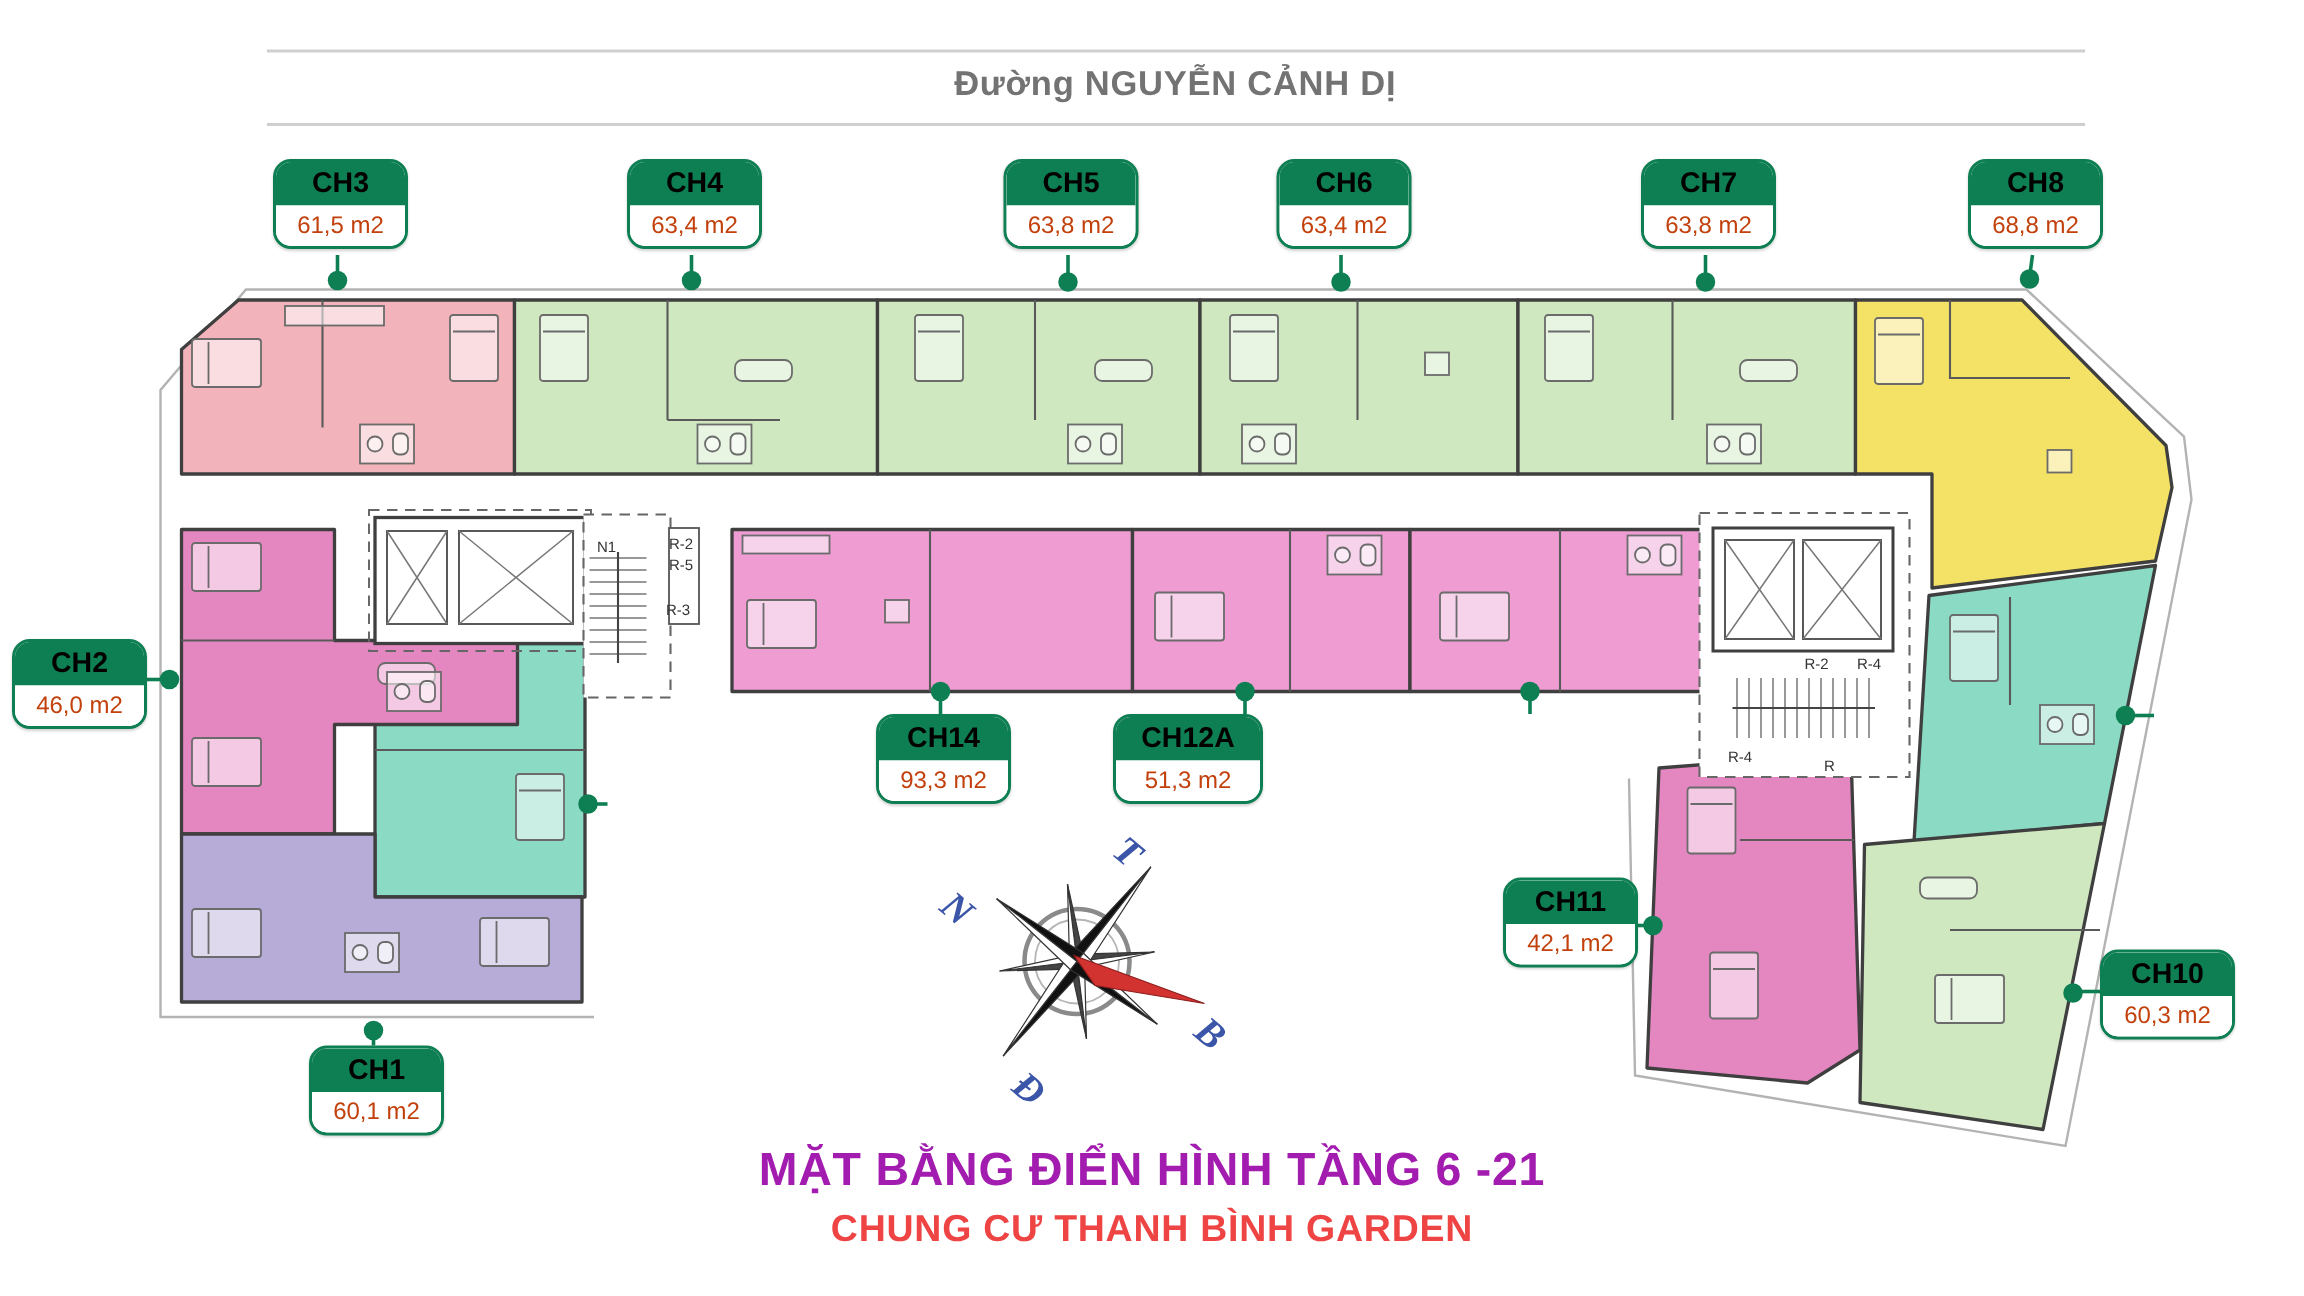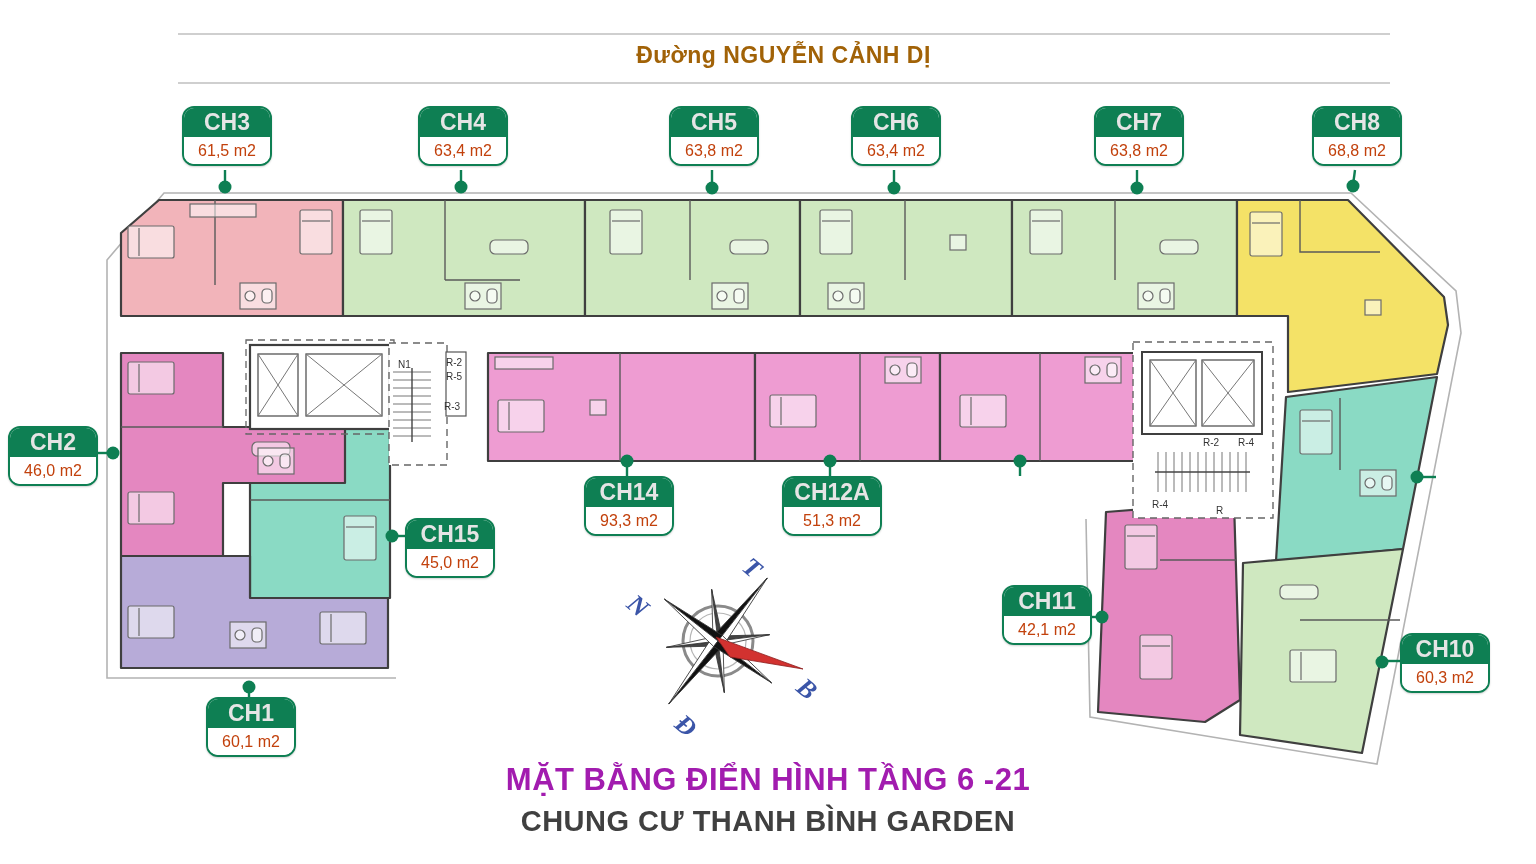--- a/index.html
+++ b/index.html
@@ -1,30 +1,30 @@
 <!DOCTYPE html>
 <html><head>
 <meta charset="utf-8">
 <style>
   html,body{margin:0;padding:0;background:#fff;}
   .stage{position:relative;width:1536px;height:864px;background:#ffffff;overflow:hidden;
          font-family:"Liberation Sans", sans-serif;}
   .street-line{position:absolute;left:178px;width:1212px;border-top:2px solid #cfcfcf;}
   .street-name{position:absolute;left:0;right:0;top:42px;text-align:center;
-               font-size:23px;font-weight:600;color:#a16207;letter-spacing:.5px;padding-left:31px;}
+               font-size:23px;font-weight:600;color:#737373;letter-spacing:.5px;padding-left:31px;}
   .plan-svg{position:absolute;left:0;top:0;}
   .badge{position:absolute;width:86px;border:2px solid #0e7f53;border-radius:12px;
          background:#fff;overflow:hidden;text-align:center;box-shadow:0 1px 2px rgba(0,0,0,.18);}
-  .badge .head{background:#0e7f53;color:#e5e5e5;font-weight:700;font-size:23px;line-height:29px;}
+  .badge .head{background:#0e7f53;color:#000000;font-weight:700;font-size:19px;line-height:29px;}
   .badge .area{font-size:16px;color:#c2410c;line-height:27px;background:#fff;}
   .badge.wide{width:96px;}
   .title-main{position:absolute;left:0;right:0;top:762px;text-align:center;
               font-size:31px;font-weight:700;color:#a21caf;letter-spacing:.5px;}
   .title-sub{position:absolute;left:0;right:0;top:805px;text-align:center;
-             font-size:29px;font-weight:700;color:#404040;letter-spacing:.5px;}
+             font-size:25px;font-weight:700;color:#ef4444;letter-spacing:.5px;}
   svg text.core-label{font-family:"Liberation Sans",sans-serif;font-size:10px;fill:#333;}
   svg text.compass-letter{font-family:"Liberation Serif",serif;font-size:26px;
                           font-weight:700;font-style:italic;fill:#3b55a8;text-anchor:middle;}
 </style>
 </head>
 <body>
 
 <div class="stage">
 
   <div class="street-line" style="top:33px"></div>
@@ -258,29 +258,25 @@
     <div class="area">63,8 m2</div>
   </div>
   <div class="badge" style="left:1312px;top:106px">
     <div class="head">CH8</div>
     <div class="area">68,8 m2</div>
   </div>
   <div class="badge" style="left:8px;top:426px">
     <div class="head">CH2</div>
     <div class="area">46,0 m2</div>
   </div>
-  <div class="badge" style="left:405px;top:518px">
-    <div class="head">CH15</div>
-    <div class="area">45,0 m2</div>
-  </div>
   <div class="badge" style="left:584px;top:476px">
     <div class="head">CH14</div>
     <div class="area">93,3 m2</div>
   </div>
-  <div class="badge wide" style="left:782px;top:476px">
+  <div class="badge wide" style="left:742px;top:476px">
     <div class="head">CH12A</div>
     <div class="area">51,3 m2</div>
   </div>
   <div class="badge" style="left:1002px;top:585px">
     <div class="head">CH11</div>
     <div class="area">42,1 m2</div>
   </div>
   <div class="badge" style="left:1400px;top:633px">
     <div class="head">CH10</div>
     <div class="area">60,3 m2</div>

